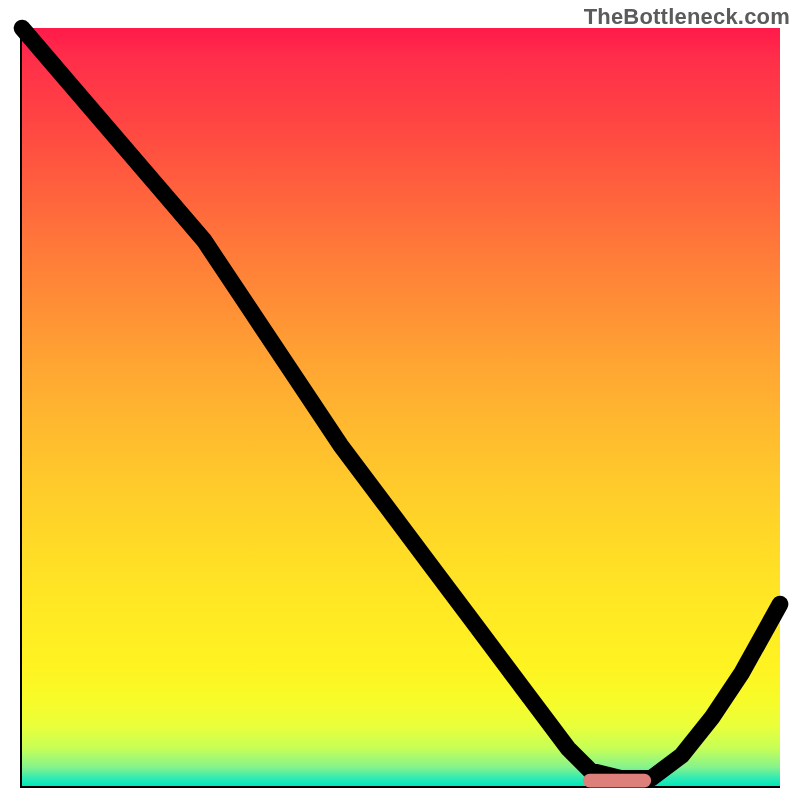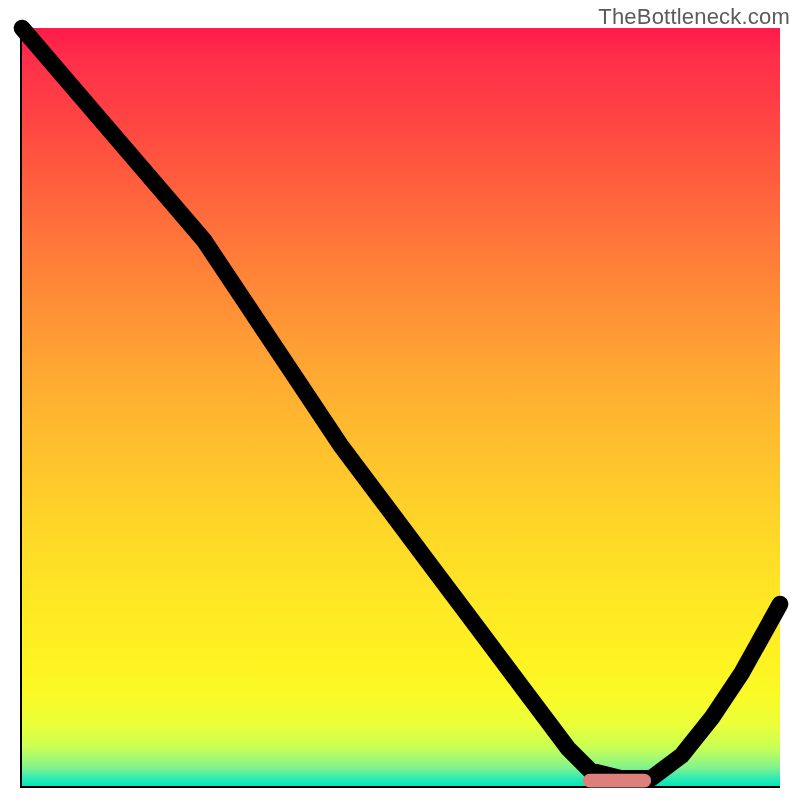--- a/index.html
+++ b/index.html
@@ -13,21 +13,21 @@
   .outer {
     position: relative;
     width: 800px;
     height: 800px;
   }
   .watermark {
     position: absolute;
     top: 4px;
     right: 10px;
     font-size: 22px;
-    font-weight: 400;
+    font-weight: 700;
     color: #5b5b5b;
     letter-spacing: 0.2px;
   }
   .plot-frame {
     position: absolute;
     left: 20px;
     top: 28px;
     width: 760px;
     height: 760px;
     border-left: 2px solid #000;

